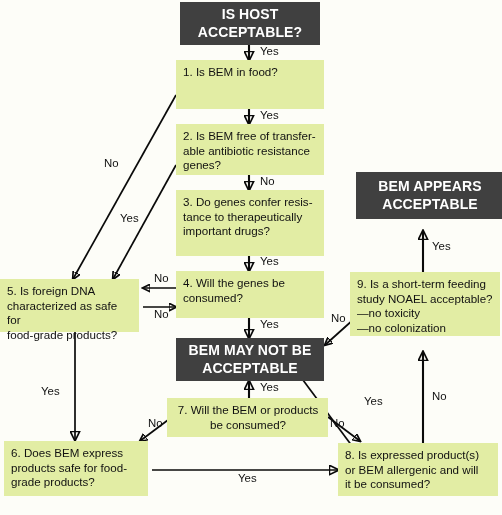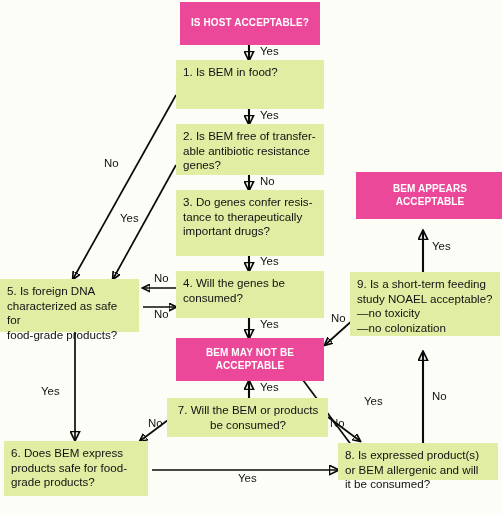--- a/index.html
+++ b/index.html
@@ -20,30 +20,30 @@
     box-sizing: border-box;
     font-size: 11.6px;
     line-height: 1.26;
     color: #111111;
     padding: 5px 6px 4px 7px;
   }
   .node.q {
     background: #e2eda4;
   }
   .node.term {
-    background: #ec4899;
+    background: #404040;
     color: #ffffff;
     font-weight: bold;
     text-align: center;
     letter-spacing: 0.1px;
     display: flex;
     align-items: center;
     justify-content: center;
     padding: 3px 4px;
-    font-size: 10px;
+    font-size: 14px;
     line-height: 1.22;
   }
   .edge-label {
     position: absolute;
     font-size: 11.4px;
     color: #111111;
     font-family: "Liberation Sans", sans-serif;
     white-space: nowrap;
   }
   svg.wires {
@@ -150,21 +150,21 @@
     <div>6. Does BEM express</div>
     <div>products safe for food-</div>
     <div>grade products?</div>
   </div>
 
   <div class="node q" style="left:167px; top:398px; width:161px; height:39px;text-align:center;">
     <div>7. Will the BEM or products</div>
     <div>be consumed?</div>
   </div>
 
-  <div class="node q" style="left:338px; top:443px; width:160px; height:37px;">
+  <div class="node q" style="left:338px; top:443px; width:160px; height:53px;">
     <div>8. Is expressed product(s)</div>
     <div>or BEM allergenic and will</div>
     <div>it be consumed?</div>
   </div>
 
   <div class="node q" style="left:350px; top:272px; width:150px; height:64px;">
     <div>9. Is a short-term feeding</div>
     <div>study NOAEL acceptable?</div>
     <div>—no toxicity</div>
     <div>—no colonization</div>

